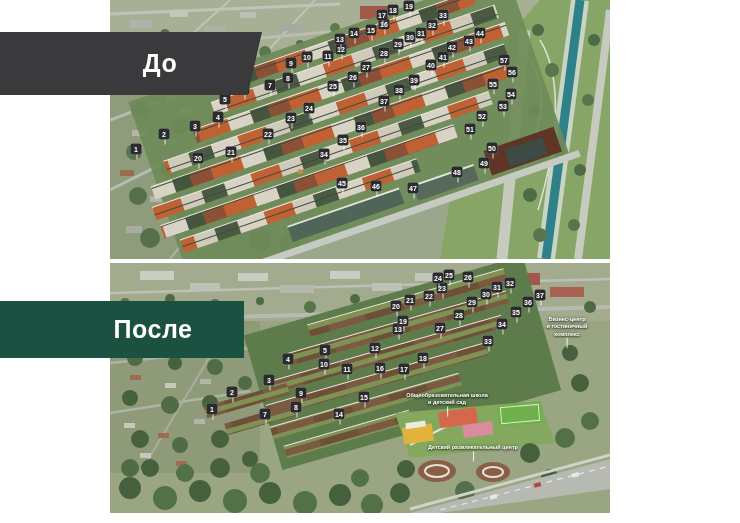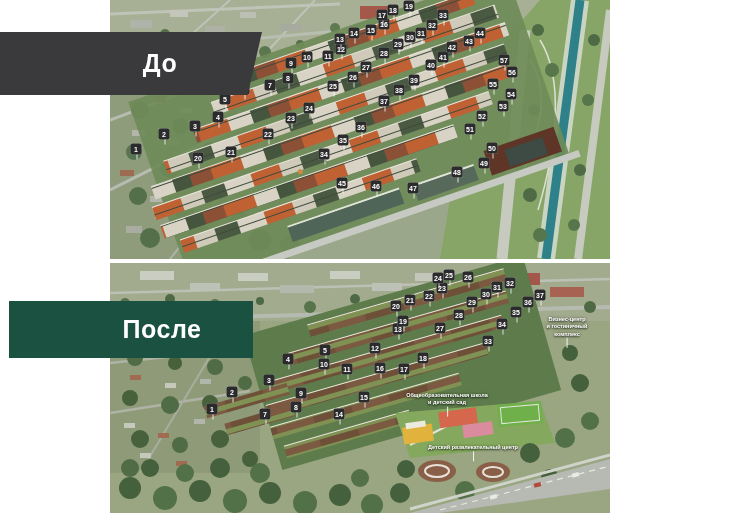--- a/index.html
+++ b/index.html
@@ -16,21 +16,21 @@
   .banner{
     position:absolute;display:flex;align-items:center;justify-content:center;
     color:#fff;font-weight:bold;font-size:25px;letter-spacing:.5px;z-index:5;
   }
   .banner-before{
     left:0;top:32px;width:204px;height:63px;background:var(--before_banner,#3a393b);
     clip-path:polygon(0 0,100% 0,94.5% 100%,0 100%);
     padding-left:58px;box-sizing:content-box;align-items:center;
   }
   .banner-after{
-    left:9px;top:301px;width:182px;height:57px;background:var(--after_banner,#1a5140);
+    left:0;top:301px;width:182px;height:57px;background:var(--after_banner,#1a5140);
     padding-left:62px;box-sizing:content-box;
   }
 
   .marker{
     position:absolute;min-width:11px;height:11px;padding:0 1px;box-sizing:border-box;
     background:var(--marker_bg,#2b2b2d);color:var(--marker_text,#fff);
     font-size:7px;font-weight:bold;line-height:1;
     display:flex;align-items:center;justify-content:center;border-radius:2px;
     transform:translate(-50%,-50%);
     box-shadow:0 0 0 .5px rgba(255,255,255,.22);

